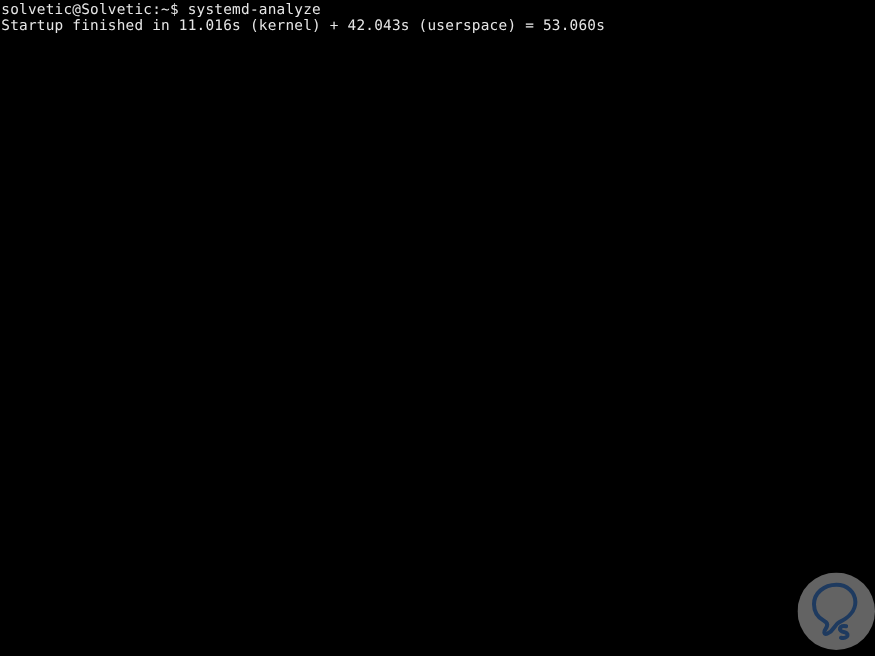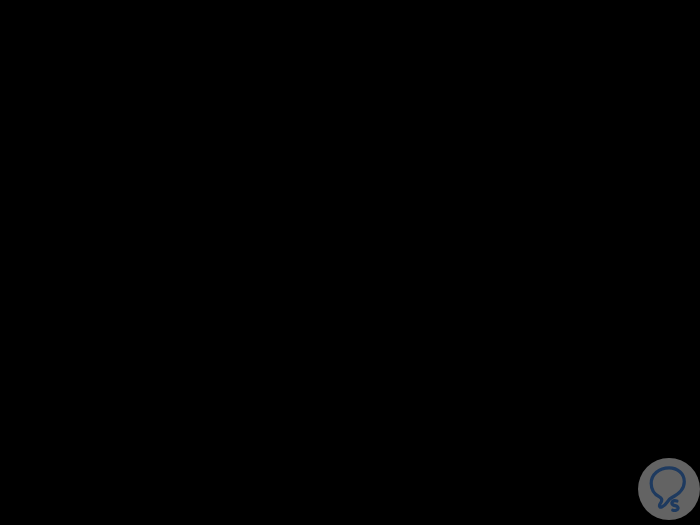--- a/index.html
+++ b/index.html
@@ -47,20 +47,22 @@
     width: 62px;
     height: 62px;
   }
 </style>
 </head>
 <body>
 
 <div id="screen">
 
   <div id="terminal-output">
+    <span class="term-line">solvetic@Solvetic:~$ systemd-analyze</span>
+    <span class="term-line">Startup finished in 11.016s (kernel) + 42.043s (userspace) = 53.060s</span>
   </div>
 
   <div id="watermark">
     <svg viewBox="0 0 62 62" xmlns="http://www.w3.org/2000/svg">
       <circle cx="31" cy="31" r="31" fill="#636363"></circle>
       <g fill="none" stroke="#1e3a5f" stroke-width="3.2" stroke-linecap="round" stroke-linejoin="round">
         <path d="M31.2 9.8
                  C 21.0 9.8 13.2 16.6 13.2 25.4
                  C 13.2 31.3 16.4 36.2 21.4 38.8
                  C 23.4 39.9 24.2 41.1 23.6 42.9

